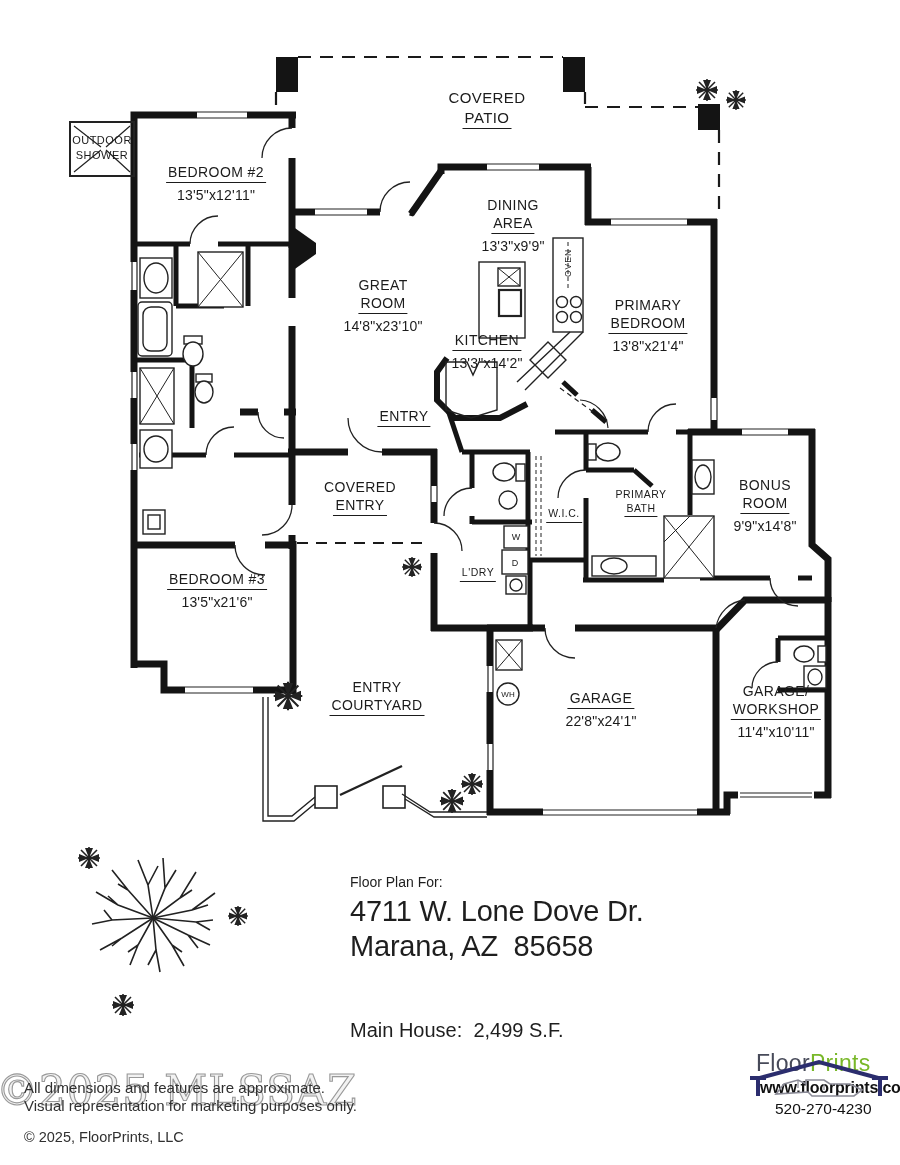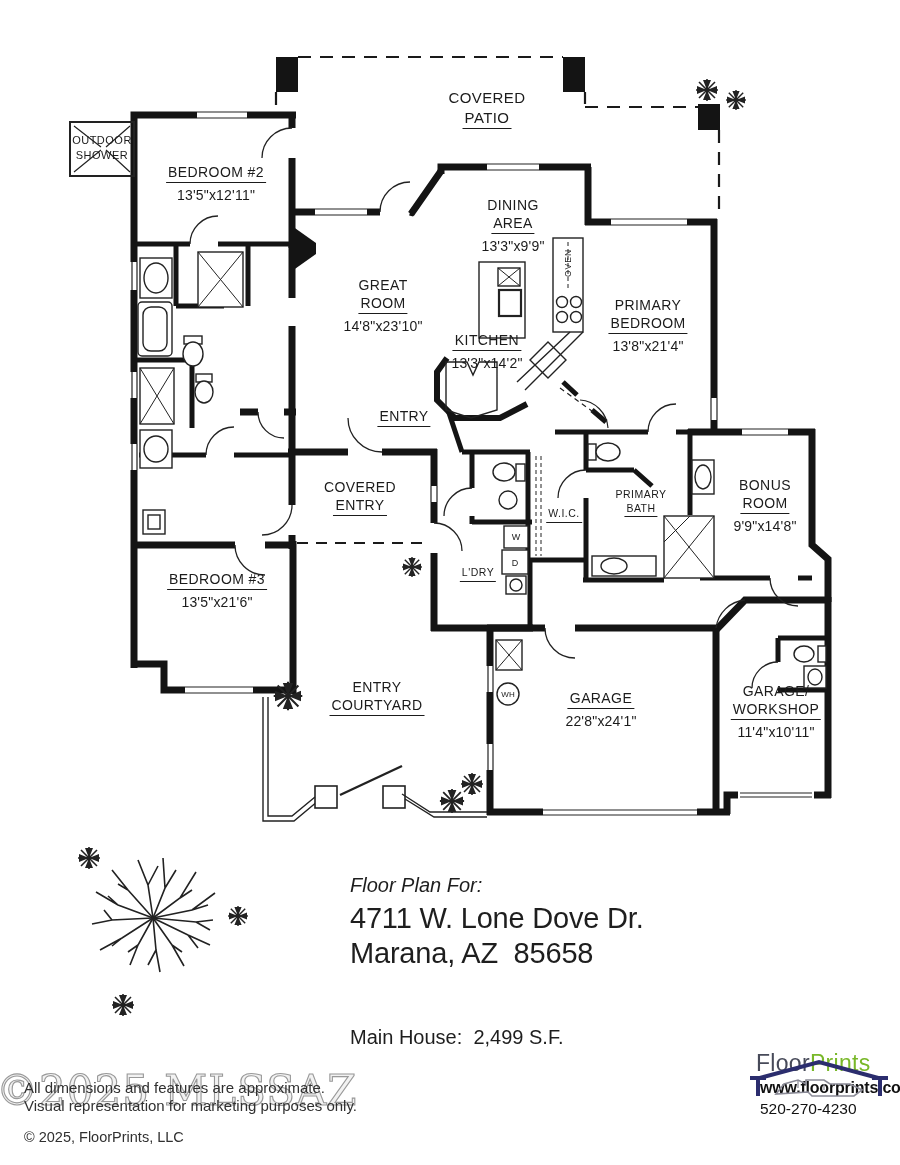--- a/index.html
+++ b/index.html
@@ -10,32 +10,32 @@
   .room-label{position:absolute;transform:translateX(-50%);display:flex;flex-direction:column;
       align-items:center;text-align:right;font-size:14px;letter-spacing:.4px;color:#1b1b1b;
       line-height:1.3;white-space:nowrap;}
   .room-label .ln{display:inline-block;}
   .room-label .u{border-bottom:1.7px solid #1b1b1b;padding:0 2px 1px;}
   .room-label .dims{margin-top:3px;font-size:14px;letter-spacing:.2px;}
   .room-label.small{font-size:10.5px;letter-spacing:.5px;}
   .room-label.tiny{font-size:11px;letter-spacing:.5px;line-height:1.35;}
   .svgtxt{font-family:"Liberation Sans",sans-serif;fill:#1b1b1b;}
   .info-block{position:absolute;left:350px;top:874px;color:#1e1e1e;}
-  .info-heading{font-size:20px;margin-bottom:4px;font-style:italic;}
+  .info-heading{font-size:14px;margin-bottom:4px;}
   .info-address{font-size:29px;line-height:1.2;white-space:pre;letter-spacing:-.2px;}
   .info-lines{margin-top:6px;font-size:20px;line-height:1.22;white-space:pre;}
   .watermark{position:absolute;left:-4px;top:1066px;font-family:"DejaVu Serif",serif;
       font-size:42px;letter-spacing:1px;color:rgba(150,150,150,0.12);
       -webkit-text-stroke:1.1px #999999;white-space:nowrap;}
   .disclaimer{position:absolute;left:24px;top:1079px;font-size:15px;line-height:1.2;color:#303030;}
   .disclaimer .c{font-size:14.5px;margin-top:14px;}
   .brand{position:absolute;left:746px;top:1056px;width:150px;}
   .brand-name{font-size:23px;letter-spacing:.3px;margin-top:-6px;margin-left:10px;}
   .brand-site{font-size:16px;font-weight:bold;color:#111;margin-top:2px;margin-left:14px;letter-spacing:-.2px;}
-  .brand-phone{font-size:15.5px;color:#111;margin-top:3px;margin-left:14px;}
+  .brand-phone{font-size:15.5px;color:#111;margin-top:3px;margin-left:29px;}
 </style>
 </head>
 <body>
 
 <div class="page">
 
   <svg width="900" height="1165" viewBox="0 0 900 1165">
     <defs>
       <g id="star">
         <path d="M0,-11 L0,11 M-11,0 L11,0 M-8,-8 L8,8 M8,-8 L-8,8" stroke="#222" stroke-width="1.6" fill="none"></path>

